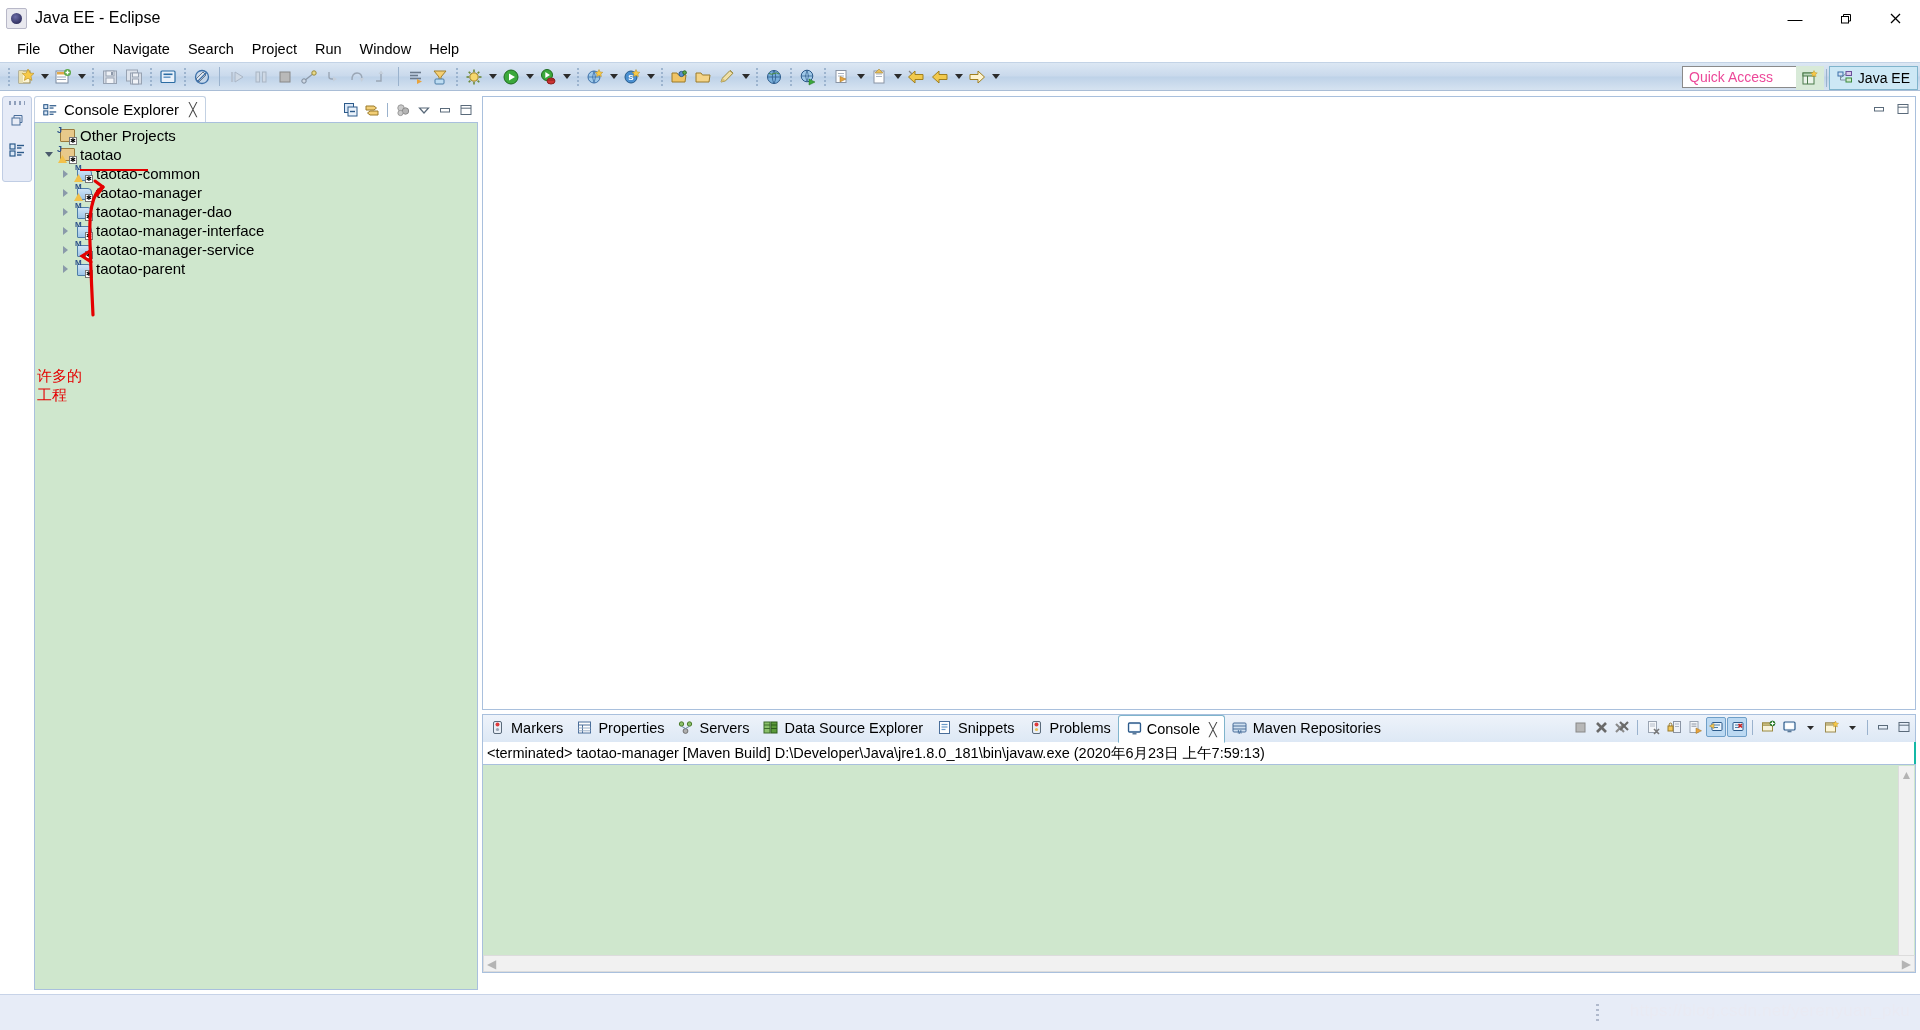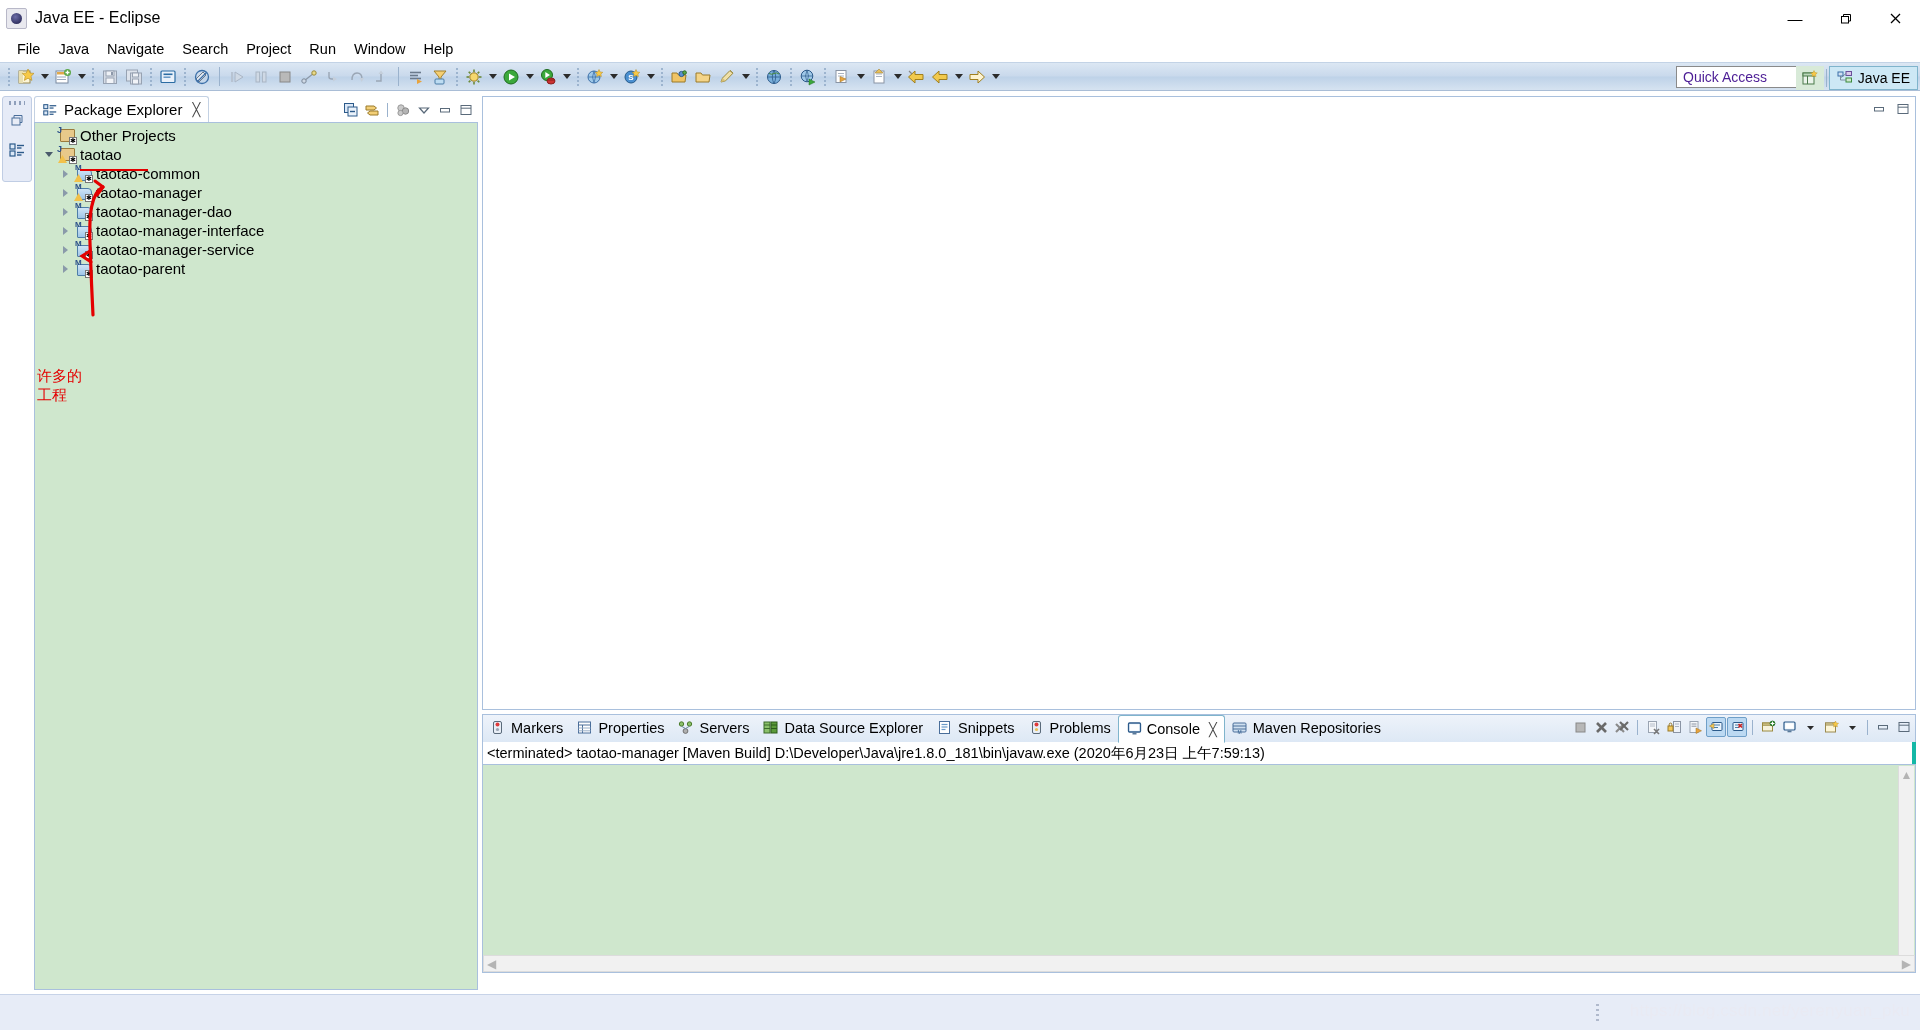--- a/index.html
+++ b/index.html
@@ -92,25 +92,25 @@
     width: 2px; height: 18px;
     margin: 0 4px;
     background-image: linear-gradient(to bottom, #8ca6c4 0 2px, transparent 2px 4px);
     background-size: 2px 4px;
     opacity:.75;
   }
   .tb-vline { width:1px; height:19px; background:#9ab2cd; margin:0 5px; }
 
   
   .quick-access {
-    position:absolute; right: 114px; top: 3px;
+    position:absolute; right: 108px; top: 3px;
     width: 130px; height: 22px;
     background:#fff; border:1px solid #8a8a8a;
     display:flex; align-items:center; padding-left:6px;
-    font-size: 14px; color:#4c1d95;
+    font-size: 14px; color:#ec4899;
   }
   .persp-bar {
     position:absolute; right: 2px; top: 2px; height:25px;
     display:flex; align-items:center;
   }
   .persp-open {
     width:28px; height:24px; display:flex;align-items:center;justify-content:center;
     background:#d8ead8;
   }
   .persp-sep{width:1px;height:18px;background:#9ab2cd;margin:0 2px;}
@@ -281,21 +281,21 @@
   .ctab-icon{ width:16px;height:16px; position:relative; flex:0 0 16px;}
   .console-toolbar{
     position:absolute; right:2px; top:3px;
     display:flex; align-items:center; gap:1px;
   }
   .ct-btn{width:20px;height:20px;display:flex;align-items:center;justify-content:center;position:relative;}
   .ct-btn.on{ background:#bcd9f2; border:1px solid #6f9fc8; border-radius:2px; }
   .ct-sep{width:1px;height:15px;background:#9ab2cd;margin:0 4px;}
   .console-header-line{
     height:22px; background:#fff;
-    border-left:1px solid #a9c0dd; border-right:4px solid #14b8a6;
+    border-left:1px solid #a9c0dd; border-right:2px solid #14b8a6;
     display:flex; align-items:center; padding-left:4px;
     font-size:14.5px; color:#000; white-space:nowrap;
   }
   .console-body{
     position:absolute; left:0; right:0; top:50px; bottom:17px;
     background:#cfe7cd;
     border:1px solid #a9c0dd;
   }
   .console-vscroll{
     position:absolute; right:1px; top:1px; bottom:1px; width:16px;
@@ -349,21 +349,21 @@
         <svg width="15" height="15" viewBox="0 0 15 15">
             <line x1="3" y1="3" x2="12" y2="12" stroke="currentColor" stroke-width="1.2"></line>
             <line x1="12" y1="3" x2="3" y2="12" stroke="currentColor" stroke-width="1.2"></line>
           </svg>
       </div>
     </div>
   </div>
 
   <div class="menubar">
     <div class="menu-item">File</div>
-    <div class="menu-item">Java</div>
+    <div class="menu-item">Other</div>
     <div class="menu-item">Navigate</div>
     <div class="menu-item">Search</div>
     <div class="menu-item">Project</div>
     <div class="menu-item">Run</div>
     <div class="menu-item">Window</div>
     <div class="menu-item">Help</div>
   </div>
 
   <div class="toolbar">
     <div class="tb-sep"></div>
@@ -708,21 +708,21 @@
           <span>
             <svg width="16" height="16" viewBox="0 0 18 18" style="display:block">
                 <rect x="2" y="3" width="4.5" height="4.5" fill="#dce8f7" stroke="#2c5a8a" stroke-width="1.2"></rect>
                 <rect x="2" y="10" width="4.5" height="4.5" fill="#dce8f7" stroke="#2c5a8a" stroke-width="1.2"></rect>
                 <line x1="8.5" y1="4.2" x2="16" y2="4.2" stroke="#2c5a8a" stroke-width="1.4"></line>
                 <line x1="8.5" y1="6.8" x2="13" y2="6.8" stroke="#2c5a8a" stroke-width="1.4"></line>
                 <line x1="8.5" y1="11.2" x2="16" y2="11.2" stroke="#2c5a8a" stroke-width="1.4"></line>
                 <line x1="8.5" y1="13.8" x2="13" y2="13.8" stroke="#2c5a8a" stroke-width="1.4"></line>
               </svg>
           </span>
-          <span>Package Explorer</span>
+          <span>Console Explorer</span>
           <span class="tab-close">╳</span>
         </div>
 
         <div class="view-toolbar">
           <div class="vt-btn">
             <svg width="16" height="16" viewBox="0 0 16 16">
                 <rect x="1.5" y="1.5" width="9" height="9" fill="#dce8f7" stroke="#2c5a8a"></rect>
                 <rect x="5" y="5" width="9" height="9" fill="#eaf2fb" stroke="#2c5a8a"></rect>
                 <line x1="7" y1="9.5" x2="12" y2="9.5" stroke="#2c5a8a" stroke-width="1.4"></line>
               </svg>

